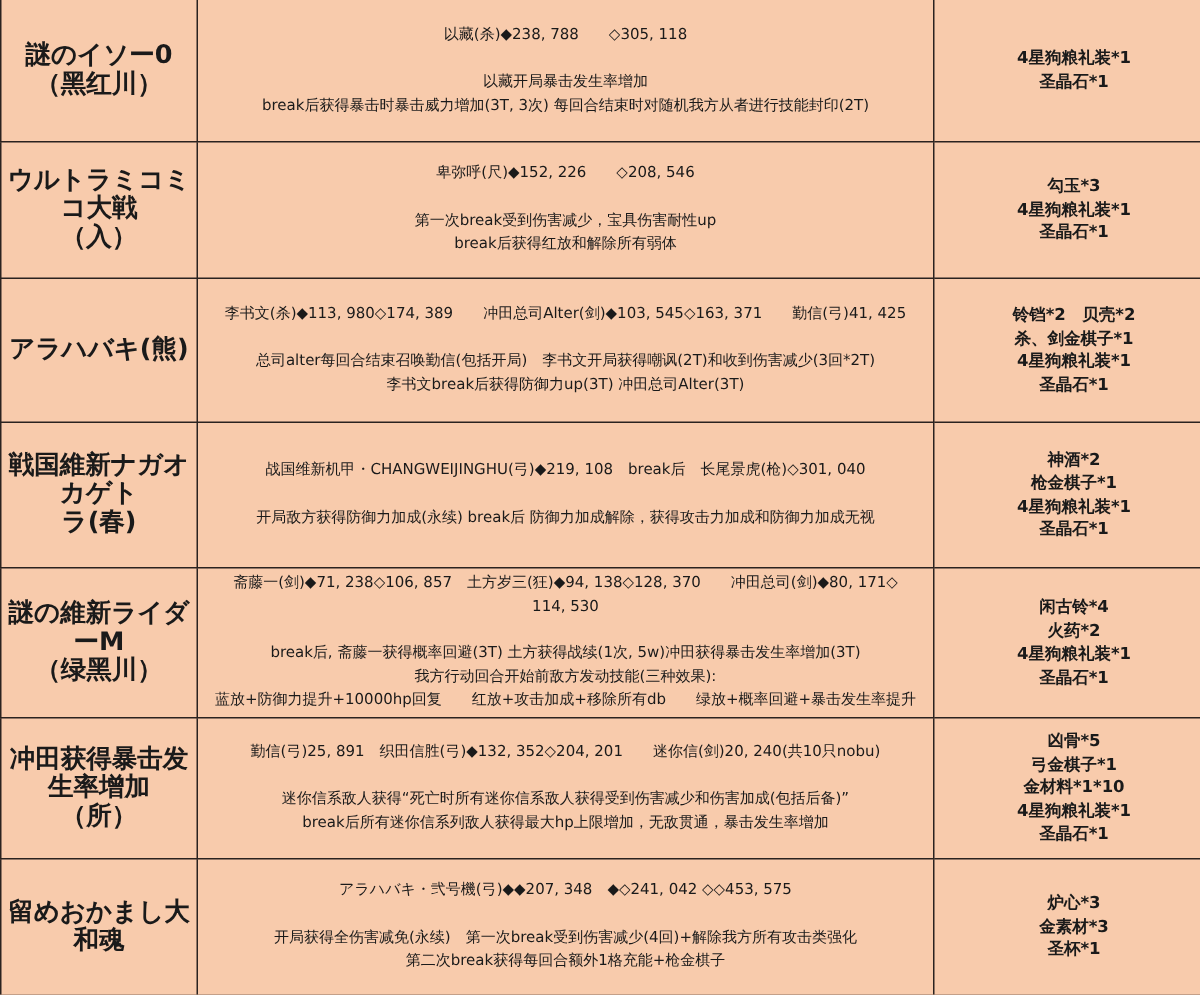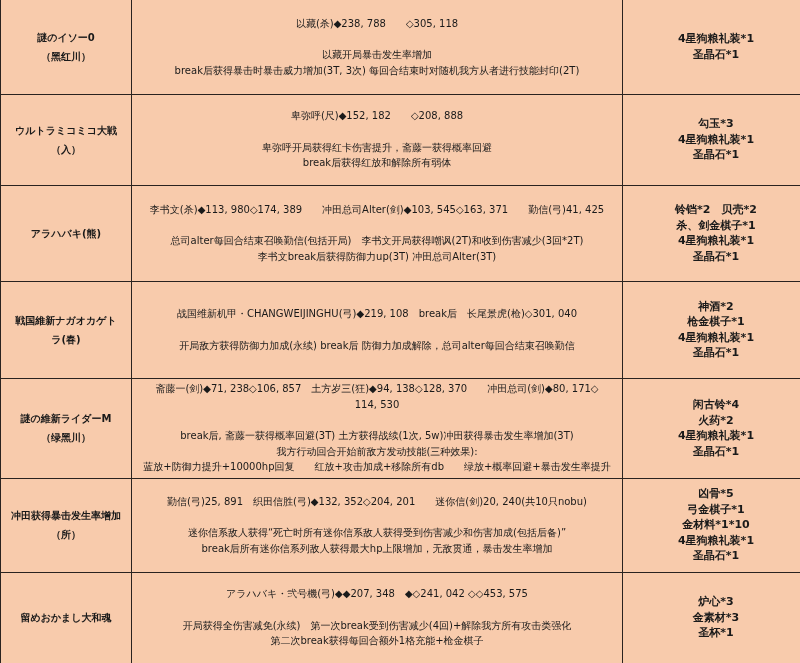--- a/index.html
+++ b/index.html
@@ -15,21 +15,21 @@
     table-layout: fixed;
     background: #f8cbac;
   }
   table.sheet td {
     border: 1.5px solid #2a2320;
     text-align: center;
     vertical-align: middle;
     padding: 0 2px;
   }
   table.sheet tr:first-child td { border-top: none; }
-  td.name { width: 126px; font-weight: bold; font-size: 10px; line-height: 19px; border-left: none; border-right: 2.5px solid #2a2320; }
+  td.name { width: 126px; font-weight: bold; font-size: 17px; line-height: 19px; border-left: none; border-right: 2.5px solid #2a2320; }
   td.mid { width: 486px; font-size: 10px; line-height: 15.5px; }
   td.reward { width: 182px; font-weight: bold; font-size: 11px; line-height: 15.5px; border-right: none; }
   .enemy-line { margin-bottom: 16px; white-space: pre; }
   .effect-line { white-space: pre; }
   .name-line, .reward-line { display: block; }
 </style>
 </head>
 <body>
 
 <table class="sheet">
@@ -48,22 +48,22 @@
           <span class="reward-line">4星狗粮礼装*1</span>
           <span class="reward-line">圣晶石*1</span>
         </td>
   </tr>
       <tr style="height: 91px;">
     <td class="name">
           <span class="name-line">ウルトラミコミコ大戦</span>
           <span class="name-line">（入）</span>
         </td>
     <td class="mid">
-          <div class="enemy-line"><div>卑弥呼(尺)◆152, 182　　◇208, 888</div></div>
-          <div class="effect-line">卑弥呼开局获得红卡伤害提升，斋藤一获得概率回避</div>
+          <div class="enemy-line"><div>卑弥呼(尺)◆152, 226　　◇208, 546</div></div>
+          <div class="effect-line">第一次break受到伤害减少，宝具伤害耐性up</div>
           <div class="effect-line">break后获得红放和解除所有弱体</div>
         </td>
     <td class="reward">
           <span class="reward-line">勾玉*3</span>
           <span class="reward-line">4星狗粮礼装*1</span>
           <span class="reward-line">圣晶石*1</span>
         </td>
   </tr>
       <tr style="height: 96px;">
     <td class="name">
@@ -81,21 +81,21 @@
           <span class="reward-line">圣晶石*1</span>
         </td>
   </tr>
       <tr style="height: 97px;">
     <td class="name">
           <span class="name-line">戦国維新ナガオカゲト</span>
           <span class="name-line">ラ(春)</span>
         </td>
     <td class="mid">
           <div class="enemy-line"><div>战国维新机甲・CHANGWEIJINGHU(弓)◆219, 108　break后　长尾景虎(枪)◇301, 040</div></div>
-          <div class="effect-line">开局敌方获得防御力加成(永续) break后 防御力加成解除，总司alter每回合结束召唤勤信</div>
+          <div class="effect-line">开局敌方获得防御力加成(永续) break后 防御力加成解除，获得攻击力加成和防御力加成无视</div>
         </td>
     <td class="reward">
           <span class="reward-line">神酒*2</span>
           <span class="reward-line">枪金棋子*1</span>
           <span class="reward-line">4星狗粮礼装*1</span>
           <span class="reward-line">圣晶石*1</span>
         </td>
   </tr>
       <tr style="height: 100px;">
     <td class="name">

